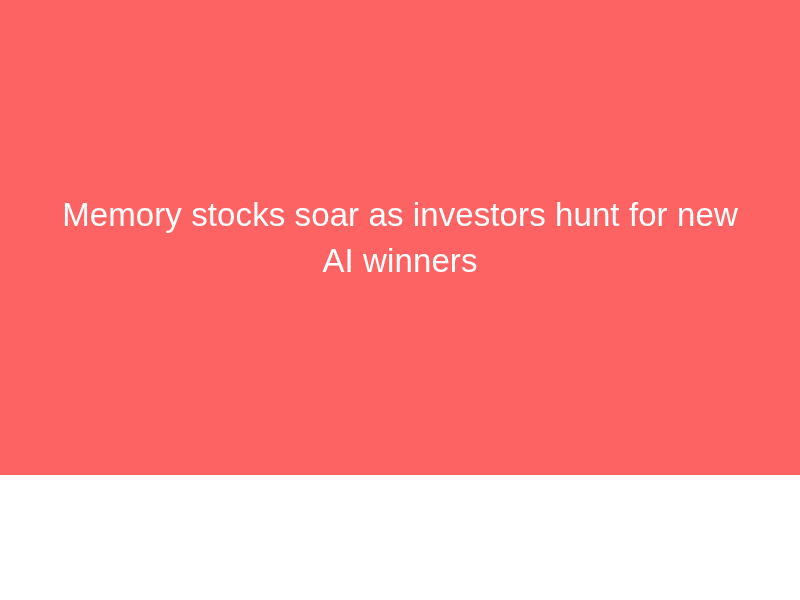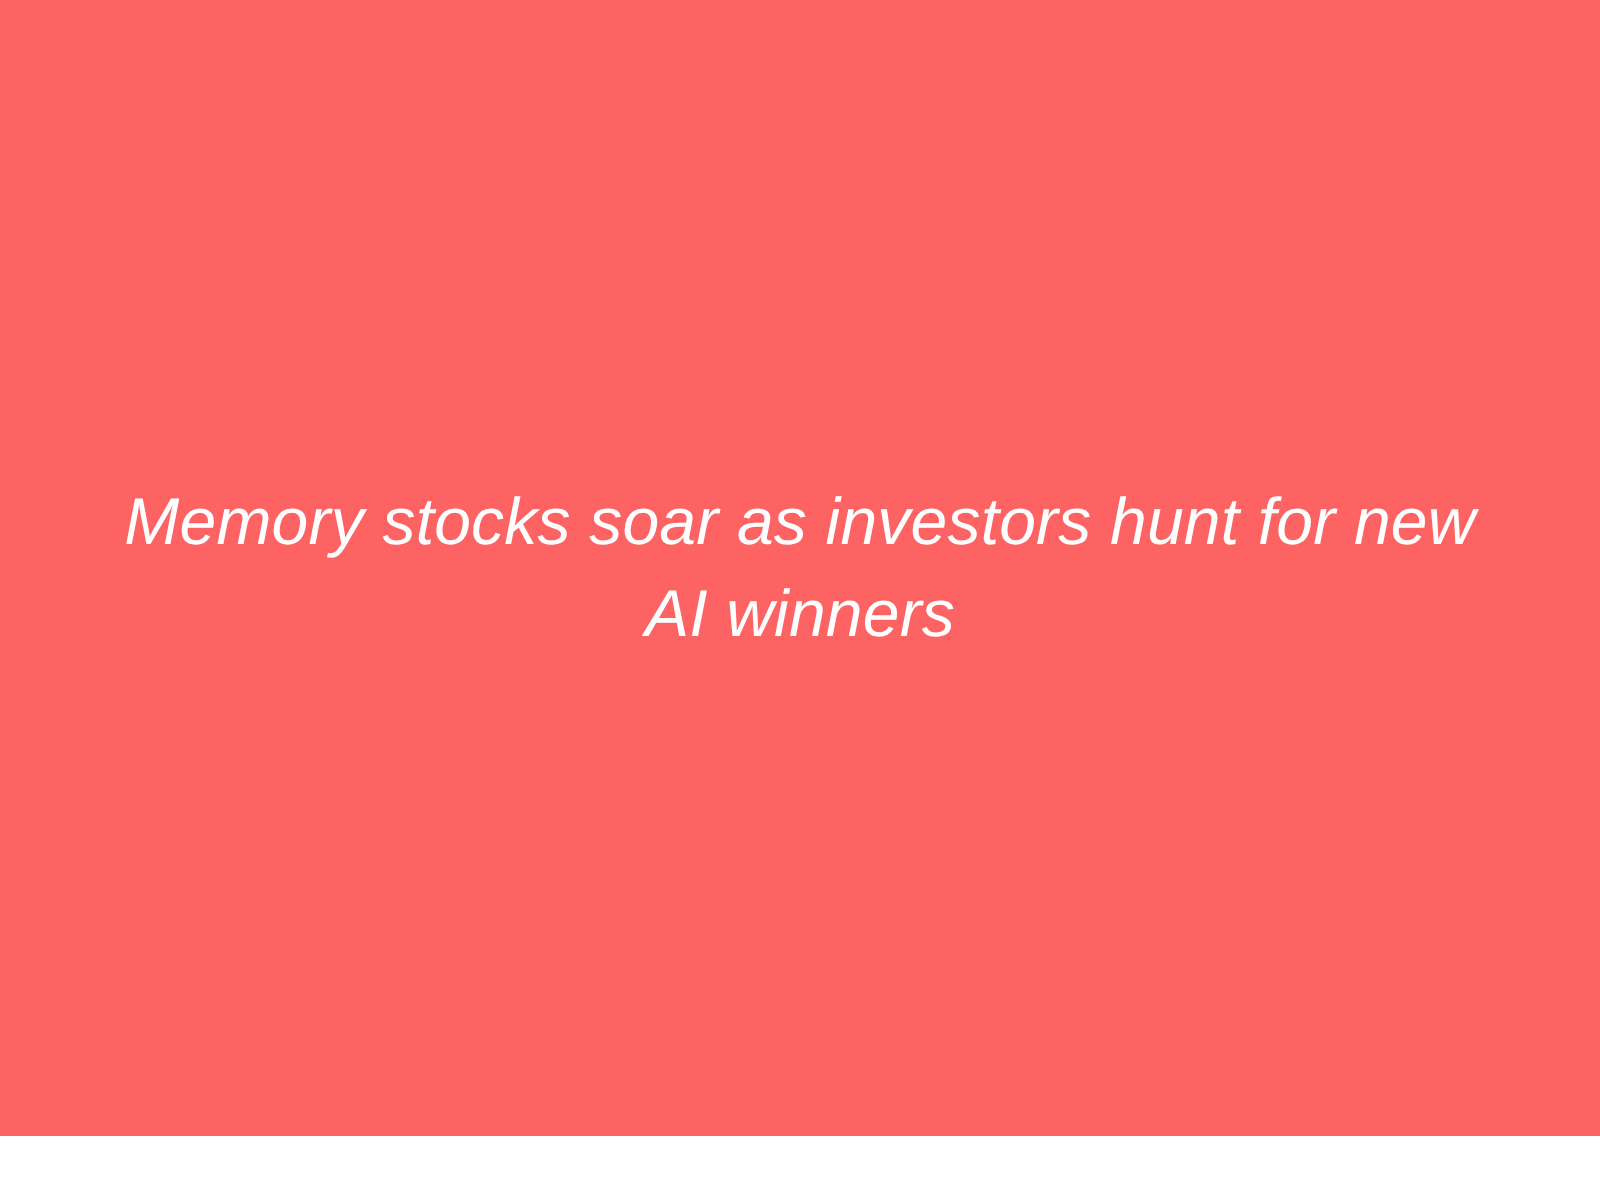--- a/index.html
+++ b/index.html
@@ -37,17 +37,17 @@
     line-height: 46px;
     text-align: center;
     letter-spacing: 0.1px;
     word-wrap: break-word;
     -webkit-font-smoothing: antialiased;
   }
 </style>
 </head>
 <body>
 
-<div id="headline-card" style="background-color: rgb(253, 99, 99); width: 800px; height: 568px; font-style: italic;">
+<div id="headline-card" style="background-color: rgb(253, 99, 99); width: 800px; height: 475px;">
 
   <h1 id="headline-text" style="color: rgb(255, 255, 255); font-size: 33px; line-height: 46px; text-align: center;">Memory stocks soar as investors hunt for new AI winners</h1>
 
 </div>
 
 </body></html>

